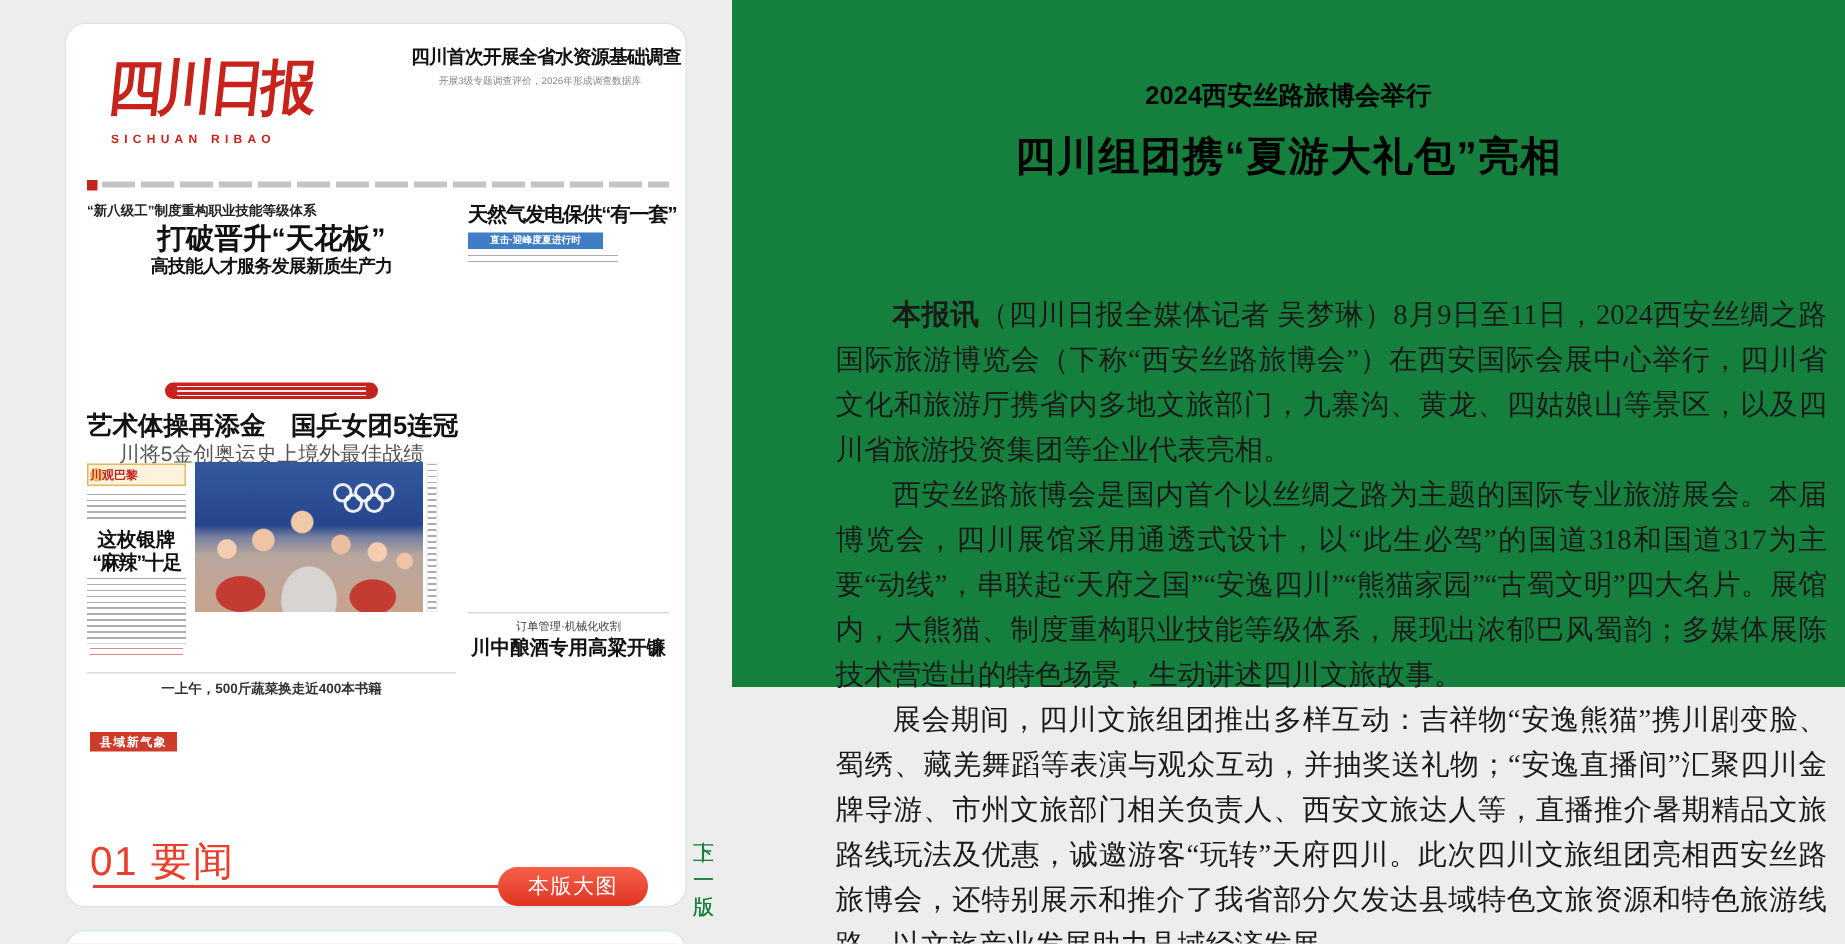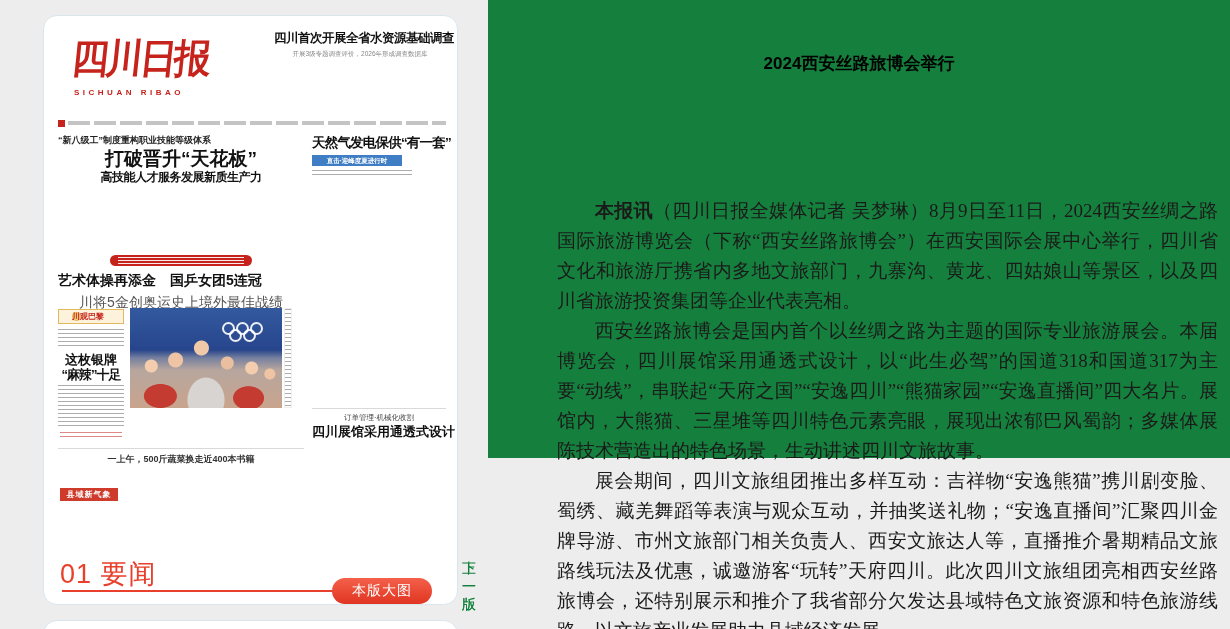--- a/index.html
+++ b/index.html
@@ -48,24 +48,24 @@
 
   
   .lead-kicker { left:14px; top:118px; width:246px; text-align:left; font-size:9px; font-weight:bold; color:#222; }
   .lead-h1 { left:14px; top:130px; width:246px; text-align:center; font-size:19px; font-weight:700; color:#111; white-space:nowrap; }
   .lead-h2 { left:14px; top:153px; width:246px; text-align:center; font-size:12px; font-weight:900; color:#111; white-space:nowrap; letter-spacing:-0.5px; }
   .lead-body { left:14px; top:180px; width:246px; height:54px; }
   .lead-cap { left:66px; top:239px; width:142px; height:11px; background:#c5231b; border-radius:6px; padding:2px 8px; }
   .lead-cap .gk-white { position:static; display:block; height:7px; }
 
   
-  .oly-h { left:14px; top:256px; width:246px; text-align:left; font-size:14px; font-weight:900; color:#111; white-space:nowrap; }
+  .oly-h { left:14px; top:256px; width:246px; text-align:right; font-size:17px; font-weight:900; color:#111; white-space:nowrap; }
   .oly-d { left:14px; top:278px; width:246px; text-align:center; font-size:14px; color:#555; }
   .oly-left { left:14px; top:293px; width:66px; height:130px; }
-  .oly-logo { position:static; display:flex; align-items:center; gap:3px; border:1px solid #e3b95f; background:#fdf3dd; height:15px; padding:0 13px; }
+  .oly-logo { position:static; display:flex; align-items:center; gap:3px; border:1px solid #e3b95f; background:#fdf3dd; height:15px; padding:0 1px; }
   .oly-logo .dot { width:9px; height:9px; border-radius:50%; background:radial-gradient(circle,#f4cf7c 40%,#d79b2c); flex:none; }
   .oly-logo .txt { font-size:8px; font-weight:900; color:#c5231b; white-space:nowrap; }
   .oly-gk1 { left:0; top:20px; width:66px; height:18px; }
   .oly-sh1 { left:0; top:42px; width:66px; text-align:center; font-size:13px; font-weight:900; color:#111; white-space:nowrap; }
   .oly-sh2 { left:0; top:57px; width:66px; text-align:center; font-size:13px; font-weight:900; color:#111; white-space:nowrap; letter-spacing:-1px; }
   .oly-gk2 { left:0; top:76px; width:66px; height:44px; }
   .oly-gk3 { left:2px; top:123px; width:62px; height:7px; }
 
   .oly-photo { left:86px; top:292px; width:152px; height:100px; overflow:hidden;
     background:
@@ -205,39 +205,40 @@
 
     <div class="gas-h">天然气发电保供“有一套”</div>
     <div class="gas-badge">直击·迎峰度夏进行时</div>
     <div class="gas-byline gk"></div>
     <div class="gas-body cols">
       <div class="gk"></div>
         <div class="gk"></div>
     </div>
     <div class="sor-rule"></div>
     <div class="sor-kicker">订单管理·机械化收割</div>
-    <div class="sor-h">四川展馆采用通透式设计</div>
+    <div class="sor-h">川中酿酒专用高粱开镰</div>
     <div class="sor-body cols">
       <div class="gk"></div>
         <div class="gk"></div>
     </div>
 
     <div class="pf-label">01 要闻</div>
     <div class="pf-line"></div>
     <div class="pf-nav">
       <a>上一版</a>
       <a>下一版</a>
     </div>
     <button class="pf-btn">本版大图</button>
   </div>
 </div>
 
 <div class="card" id="card-next"></div>
 
 <div id="article-panel">
   <div class="art-kicker">2024西安丝路旅博会举行</div>
+  <div class="art-title">四川组团携“夏游大礼包”亮相</div>
   <div class="art-body">
     <p><span class="lead">本报讯</span><span>（四川日报全媒体记者 吴梦琳）8月9日至11日，2024西安丝绸之路国际旅游博览会（下称“西安丝路旅博会”）在西安国际会展中心举行，四川省文化和旅游厅携省内多地文旅部门，九寨沟、黄龙、四姑娘山等景区，以及四川省旅游投资集团等企业代表亮相。</span></p>
-    <p><span class="lead"></span><span>西安丝路旅博会是国内首个以丝绸之路为主题的国际专业旅游展会。本届博览会，四川展馆采用通透式设计，以“此生必驾”的国道318和国道317为主要“动线”，串联起“天府之国”“安逸四川”“熊猫家园”“安逸直播间”四大名片。展馆内，大熊猫、三星堆等四川特色元素亮眼，展现出浓郁巴风蜀韵；多媒体展陈技术营造出的特色场景，生动讲述四川文旅故事。</span></p>
+    <p><span class="lead"></span><span>西安丝路旅博会是国内首个以丝绸之路为主题的国际专业旅游展会。本届博览会，四川展馆采用通透式设计，以“此生必驾”的国道318和国道317为主要“动线”，串联起“天府之国”“安逸四川”“熊猫家园”“古蜀文明”四大名片。展馆内，大熊猫、制度重构职业技能等级体系，展现出浓郁巴风蜀韵；多媒体展陈技术营造出的特色场景，生动讲述四川文旅故事。</span></p>
     <p><span class="lead"></span><span>展会期间，四川文旅组团推出多样互动：吉祥物“安逸熊猫”携川剧变脸、蜀绣、藏羌舞蹈等表演与观众互动，并抽奖送礼物；“安逸直播间”汇聚四川金牌导游、市州文旅部门相关负责人、西安文旅达人等，直播推介暑期精品文旅路线玩法及优惠，诚邀游客“玩转”天府四川。此次四川文旅组团亮相西安丝路旅博会，还特别展示和推介了我省部分欠发达县域特色文旅资源和特色旅游线路，以文旅产业发展助力县域经济发展。</span></p>
 
   </div>
 </div>
 
 </body></html>

